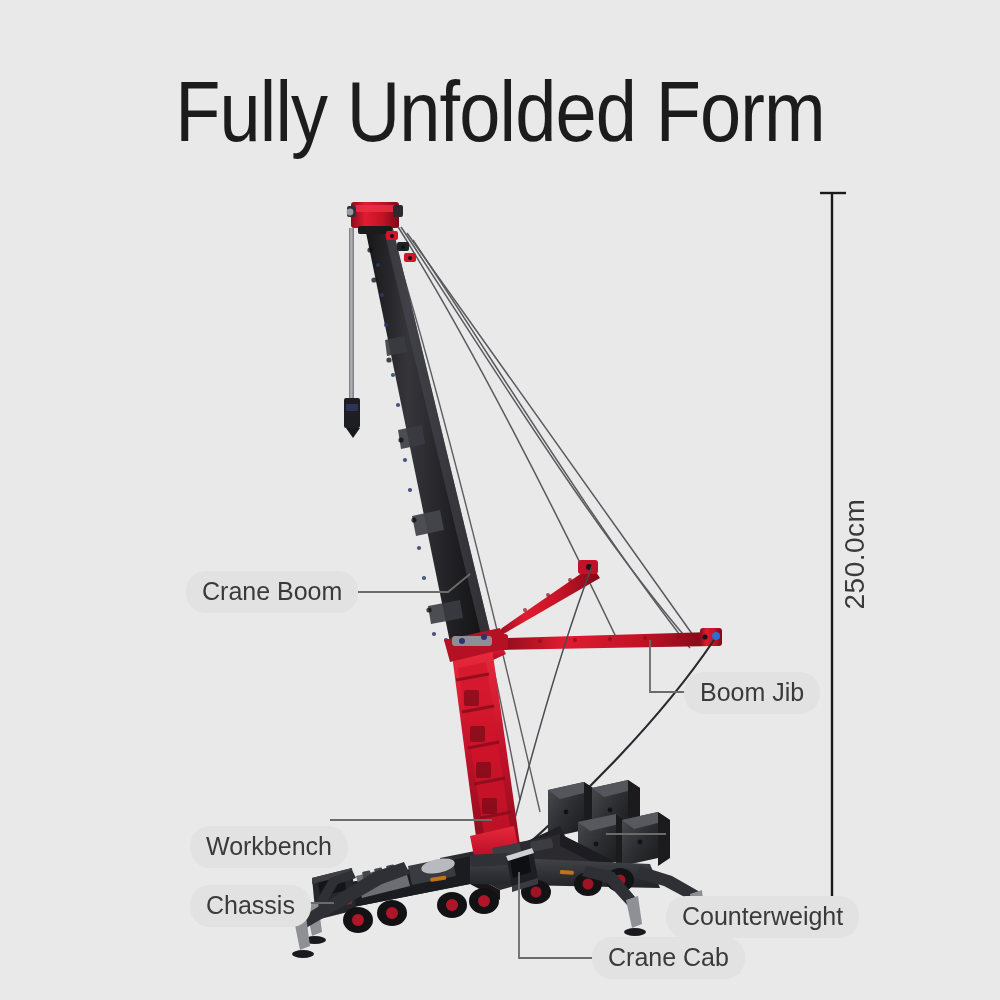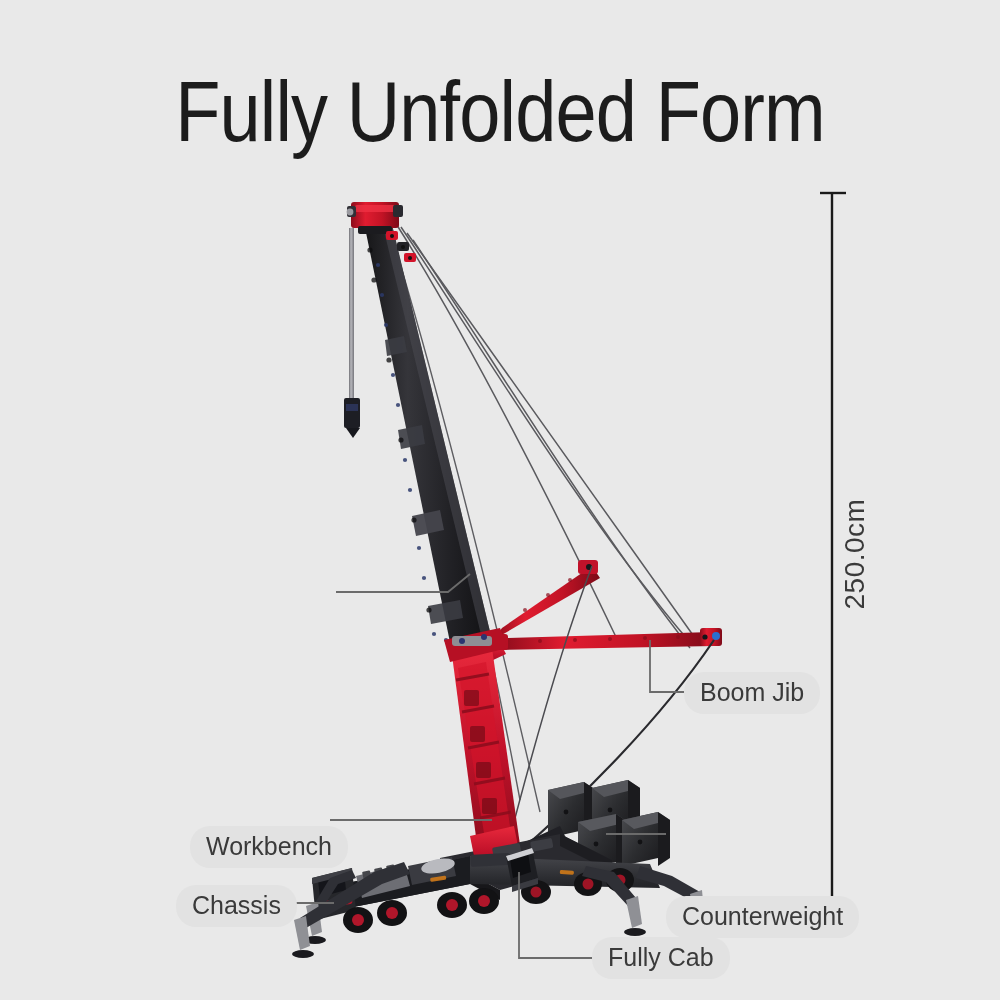--- a/index.html
+++ b/index.html
@@ -383,26 +383,27 @@
       <path d="M519,872 L519,958 L592,958"></path>
     </g>
 
     <g stroke="#1a1a1a" stroke-width="2.4" fill="none">
       <path d="M832,193 L832,912"></path>
       <path d="M820,193 L846,193"></path>
       <path d="M820,912 L846,912"></path>
     </g>
   </svg>
 
+  <div class="pill" style="left:186px; top:571px;">Crane Boom</div>
 
   <div class="pill" style="left:684px; top:672px;">Boom Jib</div>
 
   <div class="pill" style="left:190px; top:799px;margin-top:27px;">Workbench</div>
 
   <div class="pill" style="left:666px; top:858px;margin-top:38px;">Counterweight</div>
 
-  <div class="pill" style="left:176px; top:885px;text-align:right;">Chassis</div>
-
-  <div class="pill" style="left:592px; top:937px;">Fully Cab</div>
+  <div class="pill" style="left:190px; top:885px;text-align:right;">Chassis</div>
+
+  <div class="pill" style="left:592px; top:937px;">Crane Cab</div>
 
   <div id="dim-label" style="left:795px; top:538px; width:120px; text-align:center;">250.0cm</div>
 
 </div>
 
 </body></html>

